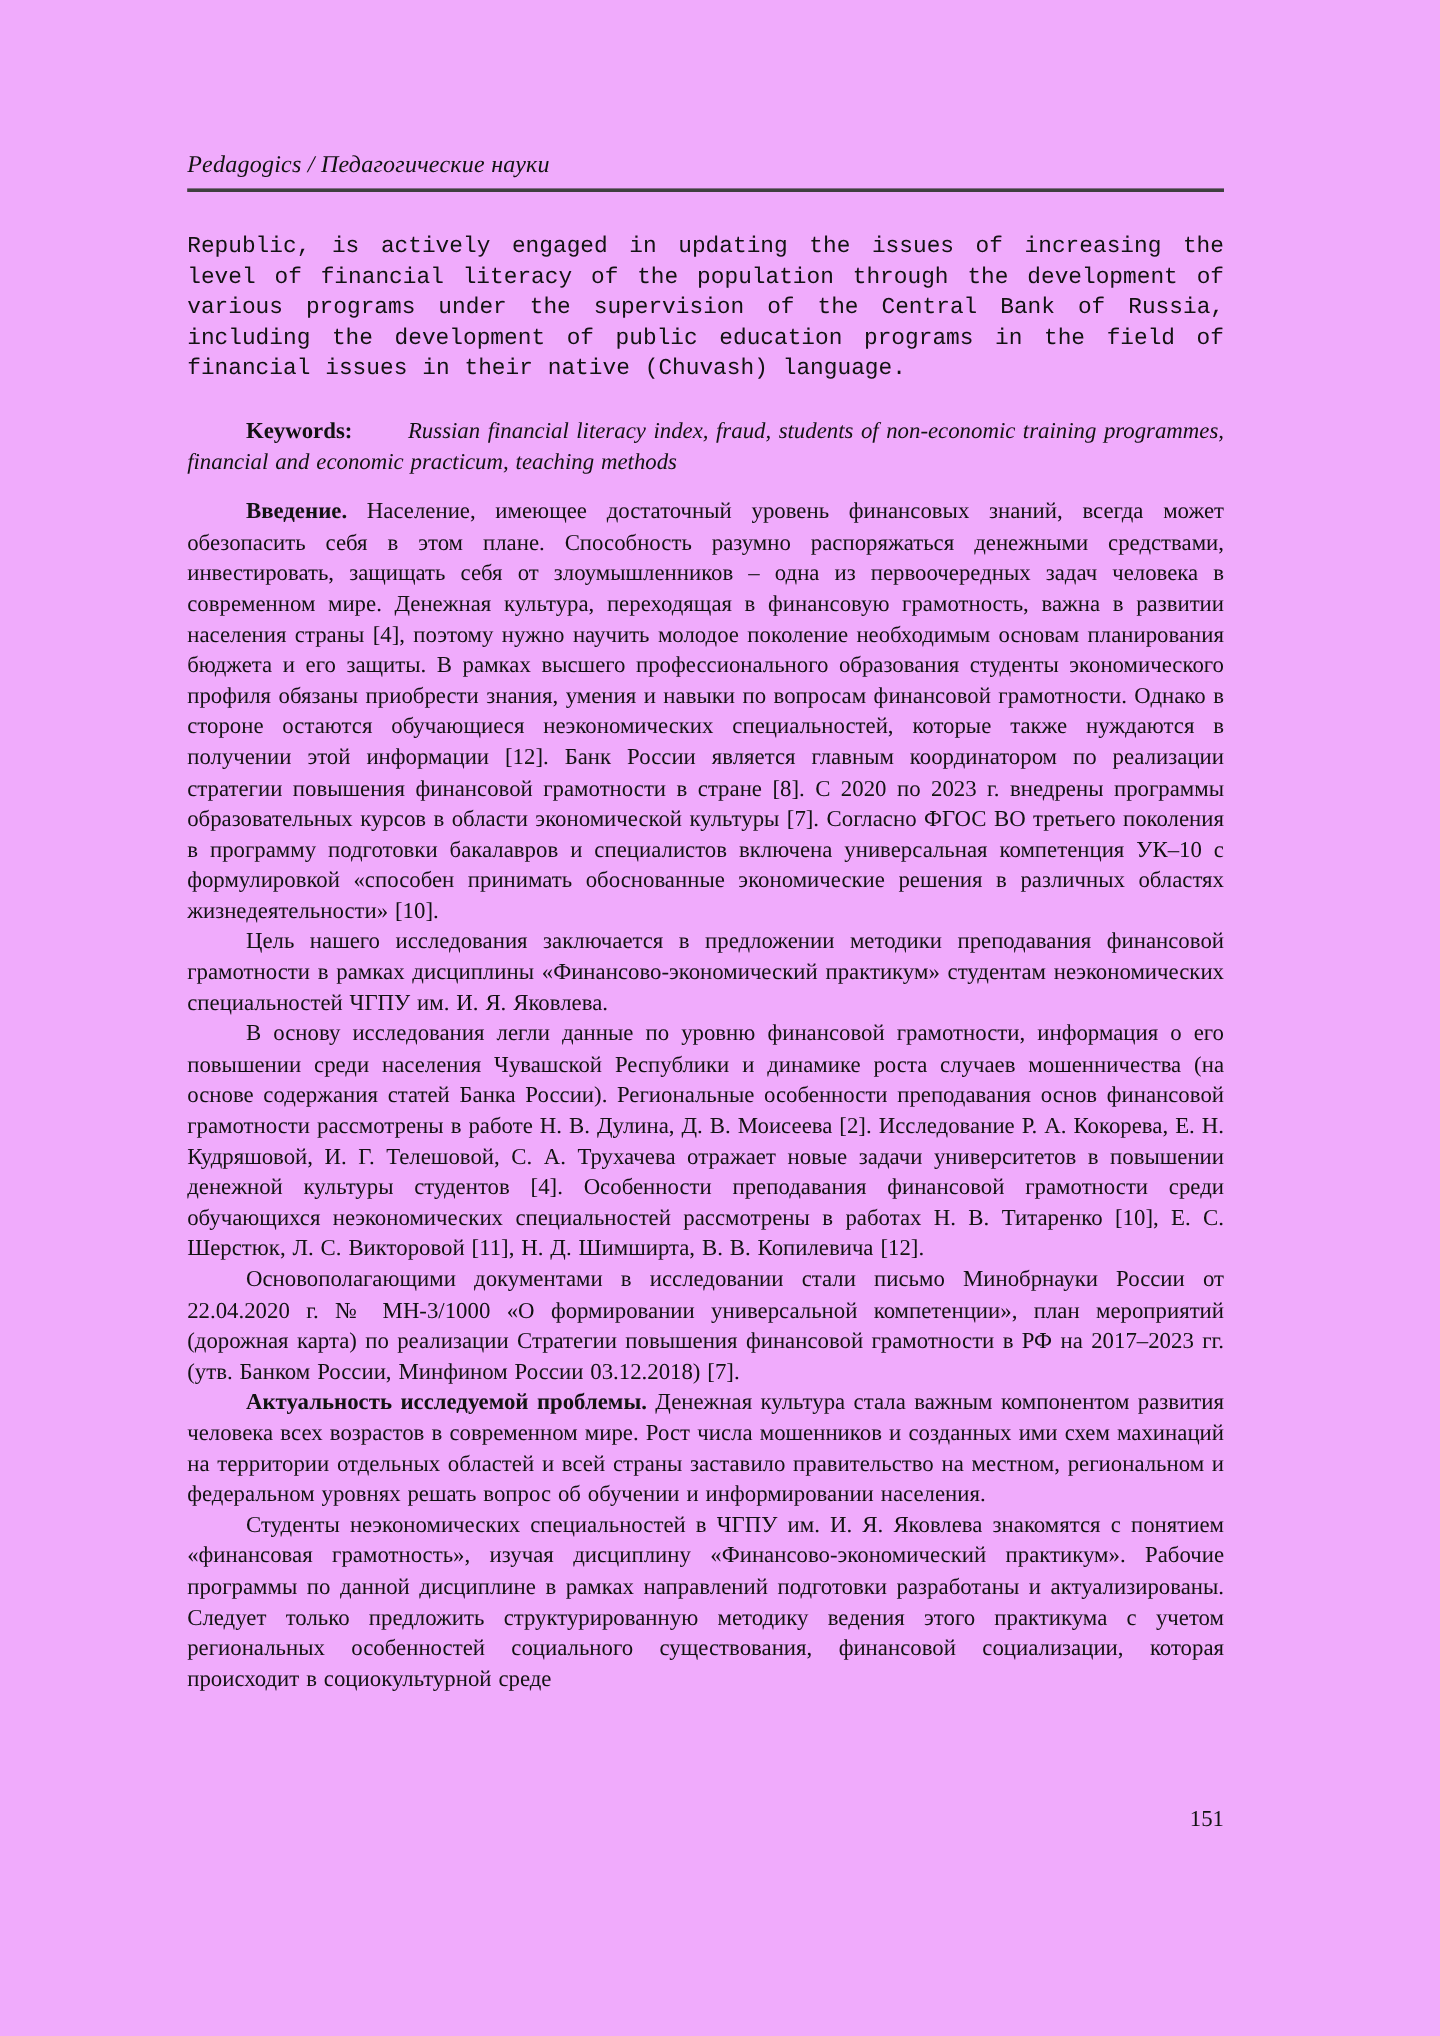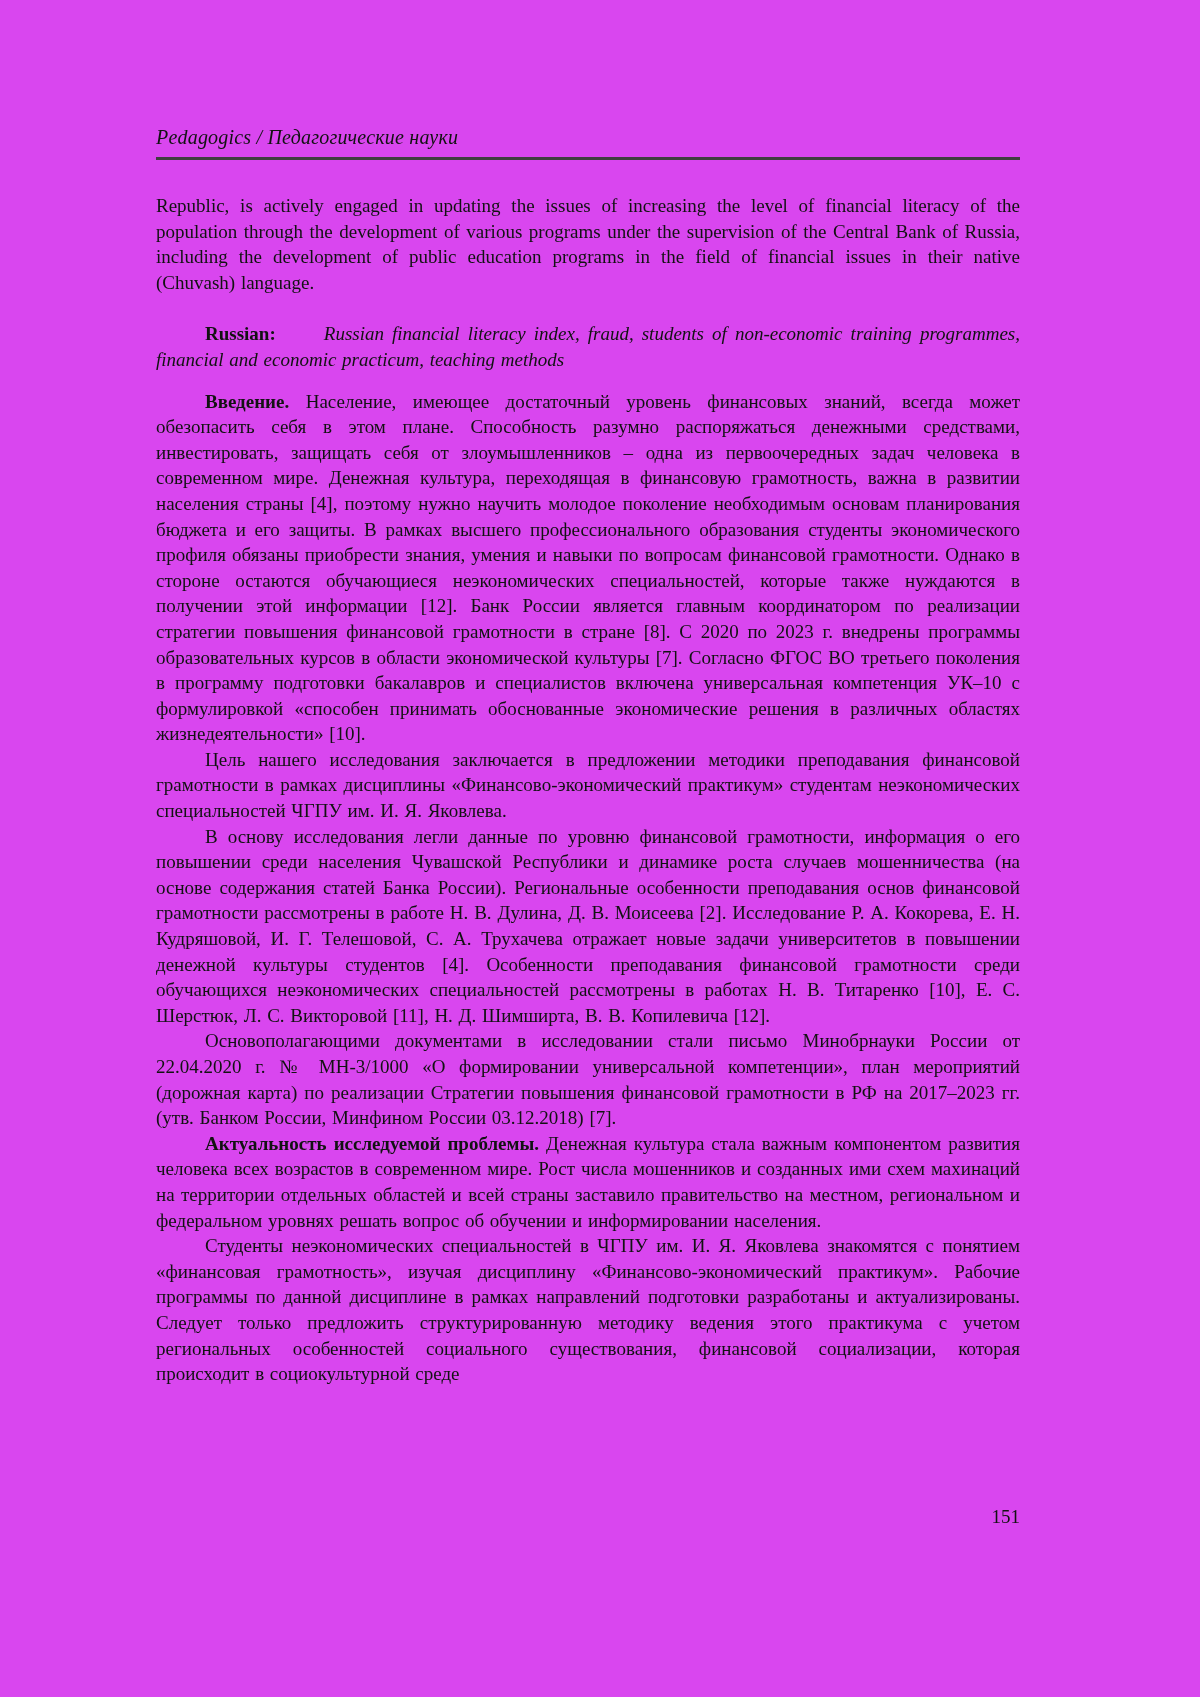--- a/index.html
+++ b/index.html
@@ -4,21 +4,21 @@
 <style>
   html, body {
     margin: 0;
     padding: 0;
     background: #ffffff;
   }
   .page {
     position: relative;
     width: 1200px;
     height: 1697px;
-    background: #d946ef;
+    background: #f0abfc;
     font-family: "Liberation Serif", "DejaVu Serif", serif;
     color: #121212;
     overflow: hidden;
   }
   .content {
     position: absolute;
     left: 156px;
     top: 126px;
     width: 864px;
   }
@@ -37,20 +37,21 @@
   p {
     margin: 0;
     text-align: justify;
     font-size: 19px;
     line-height: 25.6px;
     hyphens: auto;
     word-spacing: 1px;
   }
   p.en {
     margin-bottom: 26px;
+    font-family: Liberation Mono, monospace;
   }
   p.kw {
     text-indent: 49px;
     margin-bottom: 16px;
   }
   p.kw .kw-text {
     font-style: italic;
     margin-left: 40px;
   }
   p.ru {
@@ -77,21 +78,21 @@
 
 <div class="page">
   <div class="content">
 
     <div class="running-header">Pedagogics / Педагогические науки</div>
 
     <div class="header-rule"></div>
 
     <p class="en" lang="en">Republic, is actively engaged in updating the issues of increasing the level of financial literacy of the population through the development of various programs under the supervision of the Central Bank of Russia, including the development of public education programs in the field of financial issues in their native (Chuvash) language.</p>
 
-    <p class="kw" lang="en"><span class="kw-label">Russian:</span> <span class="kw-text">Russian financial literacy index, fraud, students of non-economic training programmes, financial and economic practicum, teaching methods</span></p>
+    <p class="kw" lang="en"><span class="kw-label">Keywords:</span> <span class="kw-text">Russian financial literacy index, fraud, students of non-economic training programmes, financial and economic practicum, teaching methods</span></p>
 
     <p class="ru"><span class="lead">Введение. </span><span>Население, имеющее достаточный уровень финансовых знаний, всегда может обезопасить себя в этом плане. Способность разумно распоряжаться денежными средствами, инвестировать, защищать себя от злоумышленников – одна из первоочередных задач человека в современном мире. Денежная культура, переходящая в финансовую грамотность, важна в развитии населения страны [4], поэтому нужно научить молодое поколение необходимым основам планирования бюджета и его защиты. В рамках высшего профессионального образования студенты экономического профиля обязаны приобрести знания, умения и навыки по вопросам финансовой грамотности. Однако в стороне остаются обучающиеся неэкономических специальностей, которые также нуждаются в получении этой информации [12]. Банк России является главным координатором по реализации стратегии повышения финансовой грамотности в стране [8]. С 2020 по 2023 г. внедрены программы образовательных курсов в области экономической культуры [7]. Согласно ФГОС ВО третьего поколения в программу подготовки бакалавров и специалистов включена универсальная компетенция УК–10 с формулировкой «способен принимать обоснованные экономические решения в различных областях жизнедеятельности» [10].</span></p>
 
     <p class="ru"><span class="lead"></span><span>Цель нашего исследования заключается в предложении методики преподавания финансовой грамотности в рамках дисциплины «Финансово-экономический практикум» студентам неэкономических специальностей ЧГПУ им. И. Я. Яковлева.</span></p>
 
     <p class="ru"><span class="lead"></span><span>В основу исследования легли данные по уровню финансовой грамотности, информация о его повышении среди населения Чувашской Республики и динамике роста случаев мошенничества (на основе содержания статей Банка России). Региональные особенности преподавания основ финансовой грамотности рассмотрены в работе Н. В. Дулина, Д. В. Моисеева [2]. Исследование Р. А. Кокорева, Е. Н. Кудряшовой, И. Г. Телешовой, С. А. Трухачева отражает новые задачи университетов в повышении денежной культуры студентов [4]. Особенности преподавания финансовой грамотности среди обучающихся неэкономических специальностей рассмотрены в работах Н. В. Титаренко [10], Е. С. Шерстюк, Л. С. Викторовой [11], Н. Д. Шимширта, В. В. Копилевича [12].</span></p>
 
     <p class="ru"><span class="lead"></span><span>Основополагающими документами в исследовании стали письмо Минобрнауки России от 22.04.2020 г. № МН-3/1000 «О формировании универсальной компетенции», план мероприятий (дорожная карта) по реализации Стратегии повышения финансовой грамотности в РФ на 2017–2023 гг. (утв. Банком России, Минфином России 03.12.2018) [7].</span></p>
 
     <p class="ru"><span class="lead">Актуальность исследуемой проблемы. </span><span>Денежная культура стала важным компонентом развития человека всех возрастов в современном мире. Рост числа мошенников и созданных ими схем махинаций на территории отдельных областей и всей страны заставило правительство на местном, региональном и федеральном уровнях решать вопрос об обучении и информировании населения.</span></p>

